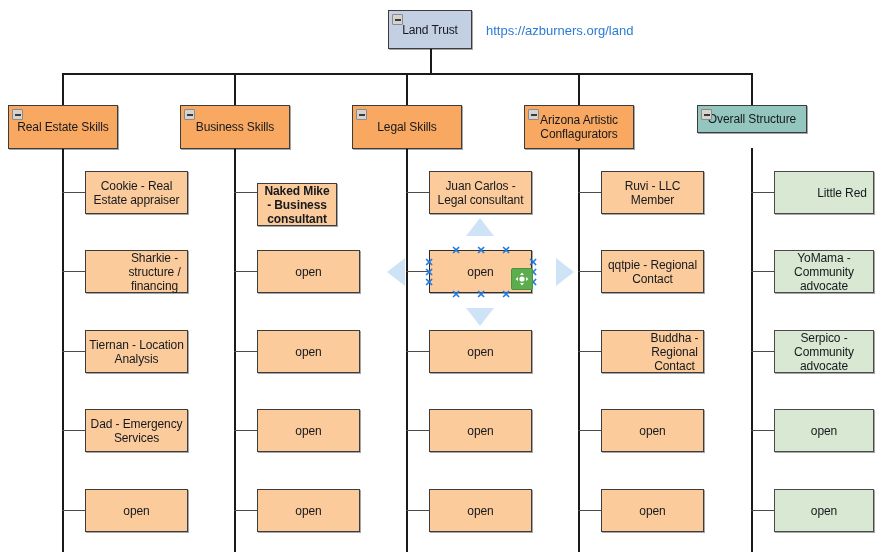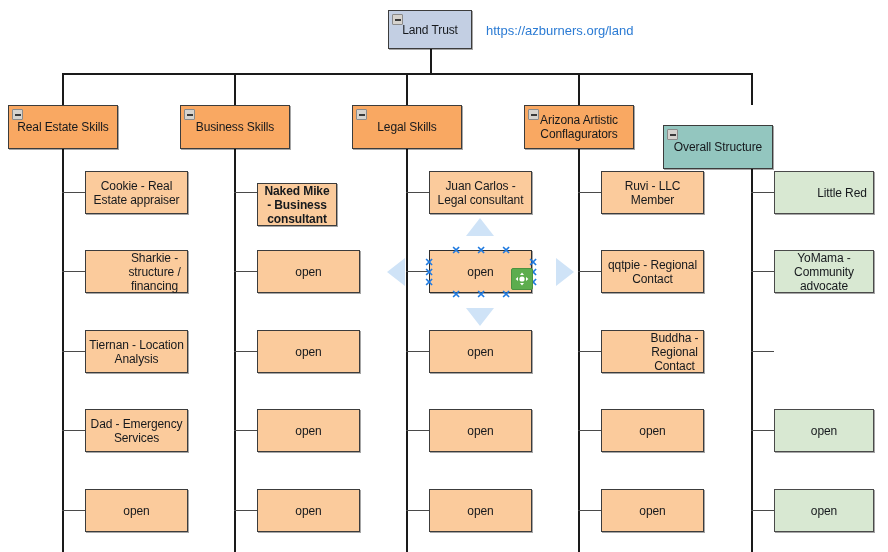--- a/index.html
+++ b/index.html
@@ -231,21 +231,21 @@
   <div class="node cat-orange" style="left:352px; top:105px; width:110px; height:44px;">
     <span class="collapse-btn"></span>
     <span class="label">Legal Skills</span>
   </div>
 
   <div class="node cat-orange" style="left:524px; top:105px; width:110px; height:44px;">
     <span class="collapse-btn"></span>
     <span class="label">Arizona Artistic Conflagurators</span>
   </div>
 
-  <div class="node cat-teal" style="left:663px; top:105px; width:110px; height:44px;margin-top:20px;">
+  <div class="node cat-teal" style="left:697px; top:105px; width:110px; height:28px;">
     <span class="collapse-btn"></span>
     <span class="label">Overall Structure</span>
   </div>
 
   <div class="node leaf-orange" style="left:85px; top:171px; width:103px; height:43px;">
     <span class="label">Cookie - Real Estate appraiser</span>
   </div>
   <div class="node leaf-orange" style="left:85px; top:250px; width:103px; height:43px;padding-left:36px;">
     <span class="label">Sharkie -structure / financing</span>
   </div>
@@ -305,20 +305,23 @@
   </div>
   <div class="node leaf-orange" style="left:601px; top:489px; width:103px; height:43px;">
     <span class="label">open</span>
   </div>
 
   <div class="node leaf-green" style="left:774px; top:171px; width:100px; height:43px;padding-left:36px;">
     <span class="label">Little Red</span>
   </div>
   <div class="node leaf-green" style="left:774px; top:250px; width:100px; height:43px;">
     <span class="label">YoMama - Community advocate</span>
+  </div>
+  <div class="node leaf-green" style="left:774px; top:330px; width:100px; height:43px;">
+    <span class="label">Serpico - Community advocate</span>
   </div>
   <div class="node leaf-green" style="left:774px; top:409px; width:100px; height:43px;">
     <span class="label">open</span>
   </div>
   <div class="node leaf-green" style="left:774px; top:489px; width:100px; height:43px;">
     <span class="label">open</span>
   </div>
 
   <div class="sel-box" style="left:429px; top:250px; width:104px; height:44px;">
 

